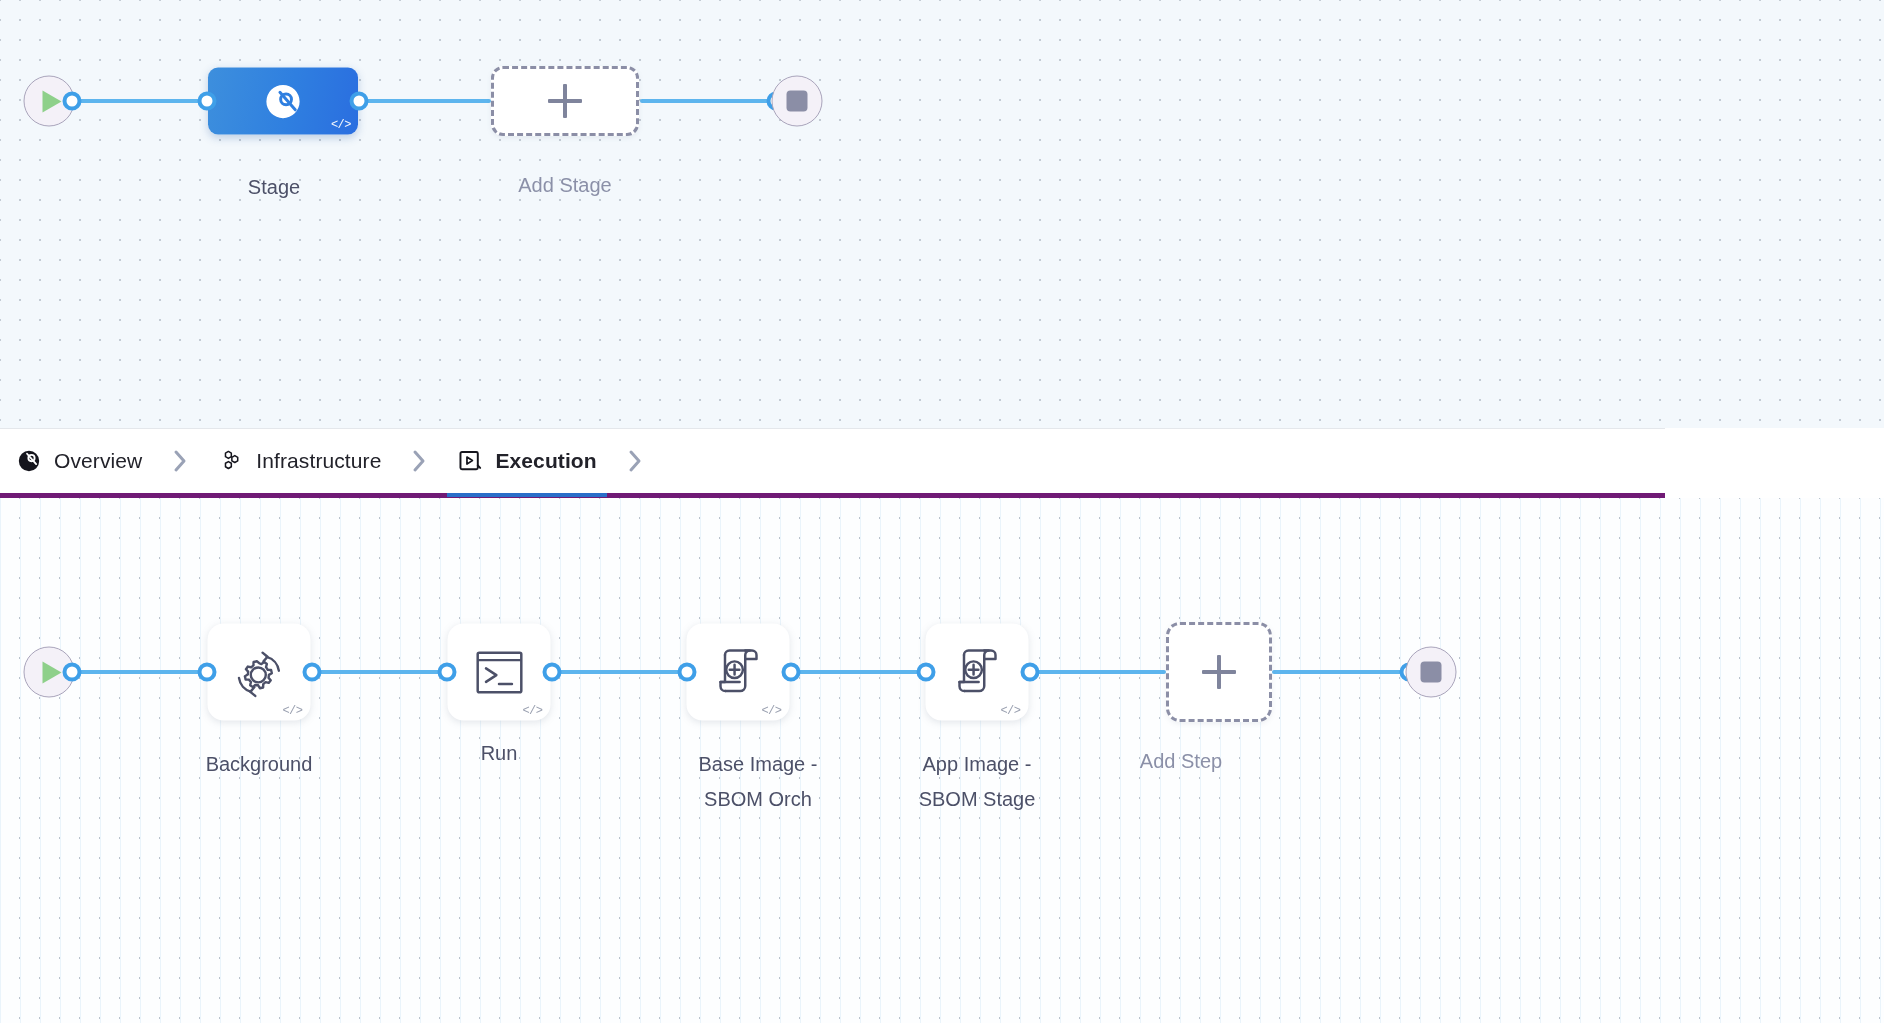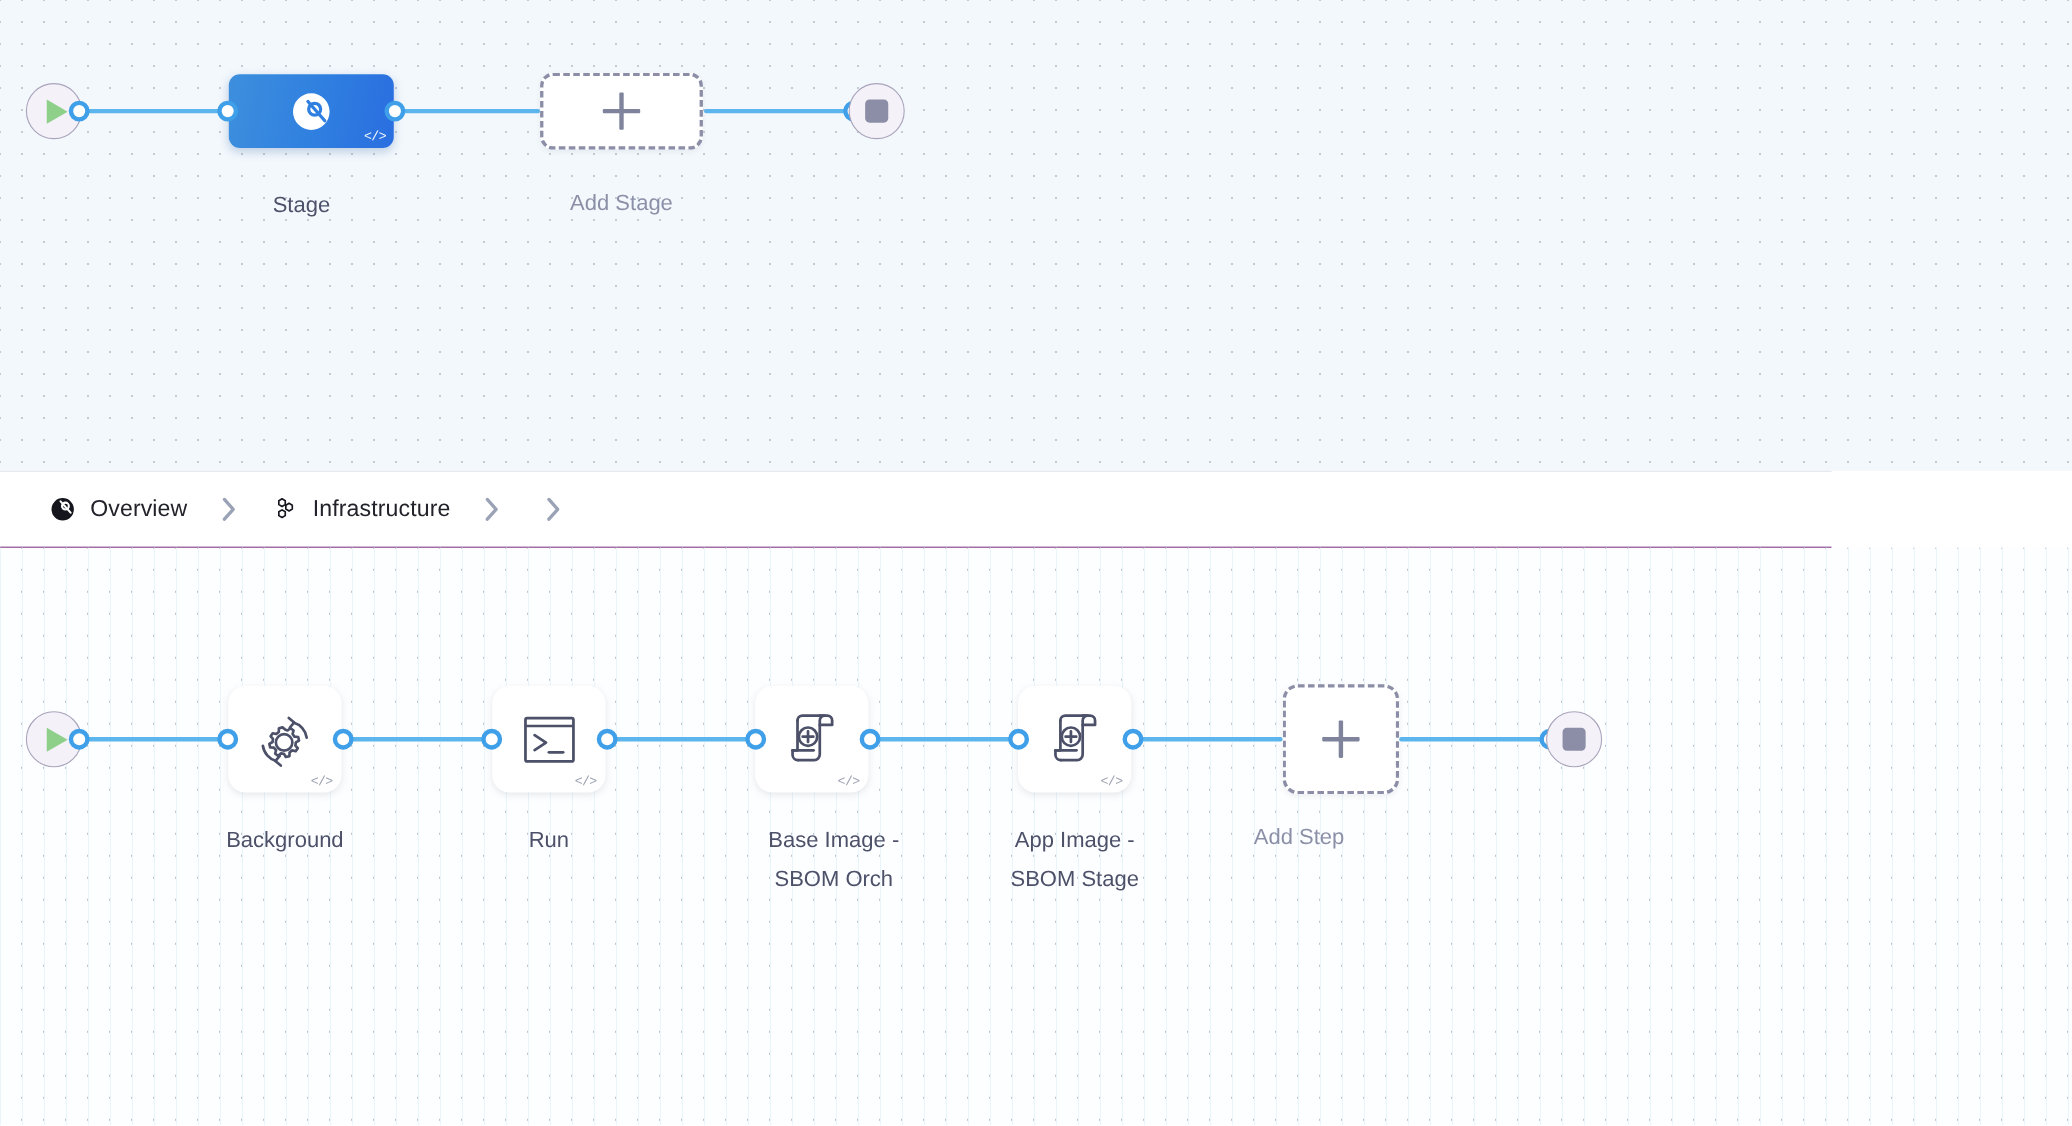--- a/index.html
+++ b/index.html
@@ -23,24 +23,24 @@
     overflow: hidden;
   }
 
   
   .tabbar {
     position: relative;
     width: 1665px;
     height: 70px;
     background: #ffffff;
     border-top: 1px solid #e4e7eb;
-    border-bottom: 1px solid #701a75;
+    border-bottom: 5px solid #701a75;
     display: flex;
     align-items: center;
-    padding-left: 34px;
+    padding-left: 6px;
   }
   .tab {
     display: flex;
     align-items: center;
     gap: 12px;
     height: 70px;
     padding: 0 10px;
     cursor: pointer;
     position: relative;
   }
@@ -264,20 +264,28 @@
     </svg>
     <span class="tab-label">Infrastructure</span>
   </div>
 
   <div class="tab-sep">
     <svg width="20" height="28" viewBox="0 0 20 28">
       <path d="M6 5 L14 14 L6 23" fill="none" stroke="#9aa2b6" stroke-width="3" stroke-linecap="round" stroke-linejoin="round"></path>
     </svg>
   </div>
 
+  <div class="tab active">
+    <svg class="tab-icon" viewBox="0 0 24 24">
+      <rect x="3.2" y="3.6" width="16" height="16" rx="1.4" fill="none" stroke="#15151d" stroke-width="1.8"></rect>
+      <path d="M9.2 8.3 L14.2 11.6 L9.2 14.9 Z" fill="none" stroke="#15151d" stroke-width="1.6" stroke-linejoin="round"></path>
+      <path d="M19.2 16.2 L21.4 18.4" stroke="#15151d" stroke-width="1.8" stroke-linecap="round"></path>
+    </svg>
+    <span class="tab-label">Execution</span>
+  </div>
 
   <div class="tab-sep">
     <svg width="20" height="28" viewBox="0 0 20 28">
       <path d="M6 5 L14 14 L6 23" fill="none" stroke="#9aa2b6" stroke-width="3" stroke-linecap="round" stroke-linejoin="round"></path>
     </svg>
   </div>
 
 </div>
 
 <div class="step-canvas">
@@ -315,21 +323,21 @@
     <svg width="54" height="48" viewBox="0 0 52 46">
       <rect x="5" y="4" width="42" height="38" rx="1.5" fill="none" stroke="#4c5068" stroke-width="2.4"></rect>
       <path d="M5 11 L47 11" stroke="#4c5068" stroke-width="2.2"></path>
       <path d="M13 19 L23 25.5 L13 32" fill="none" stroke="#4c5068" stroke-width="2.4" stroke-linecap="round" stroke-linejoin="round"></path>
       <path d="M25.5 34 L38 34" stroke="#4c5068" stroke-width="2.4" stroke-linecap="round"></path>
     </svg>
     <span class="code-badge">&lt;/&gt;</span>
   </div>
   <div class="port" style="left:447px; top:174px;"></div>
   <div class="port" style="left:552px; top:174px;"></div>
-  <div class="node-label" style="left:499px; top:249px; width:220px;">Run</div>
+  <div class="node-label" style="left:499px; top:238px; width:220px;">Run</div>
 
   <div class="step-node" style="left:738px; top:174px;">
     <svg width="54" height="54" viewBox="0 0 48 48">
       <g fill="none" stroke="#4c5068" stroke-width="2.2" stroke-linecap="round" stroke-linejoin="round">
         <path d="M12 8.5 A4 4 0 0 1 16 4.5 L34 4.5 A4 4 0 0 0 30 8.5 L30 36 A4.5 4.5 0 0 1 25.5 40.5 L12.5 40.5"></path>
         <path d="M30 4.5 L36 4.5 A4 4 0 0 1 40 8.5 L40 12 L30 12"></path>
         <path d="M12 8.5 L12 32.5 L8 32.5 L8 36.2 A4.3 4.3 0 0 0 12.3 40.5"></path>
         <path d="M8 32.5 L25 32.5"></path>
         <circle cx="20.5" cy="21.5" r="7.4"></circle>
         <path d="M20.5 17.2 L20.5 25.8 M16.2 21.5 L24.8 21.5"></path>

